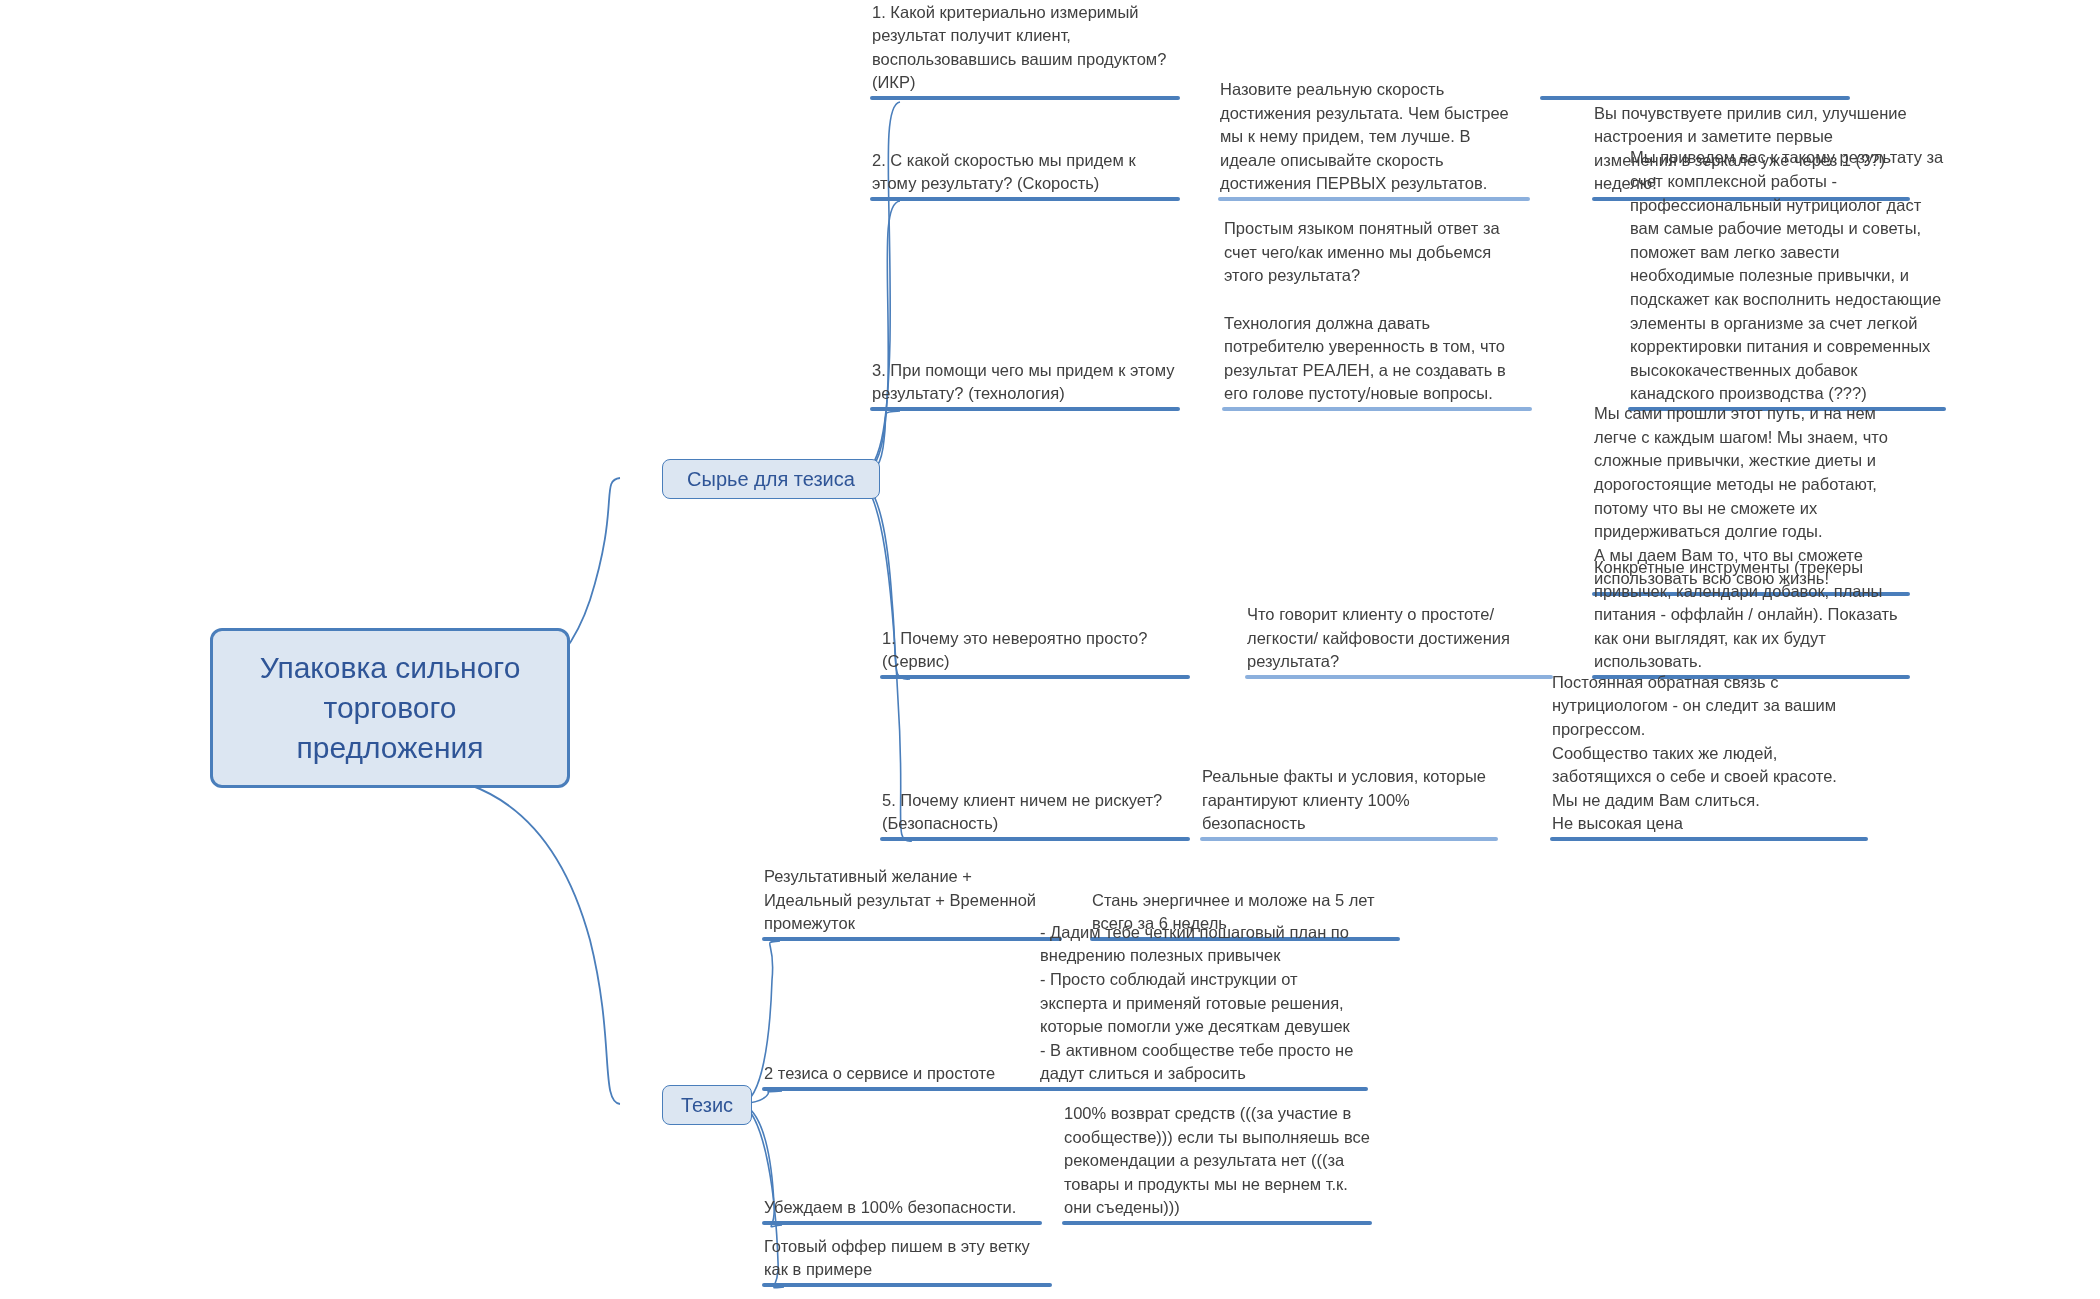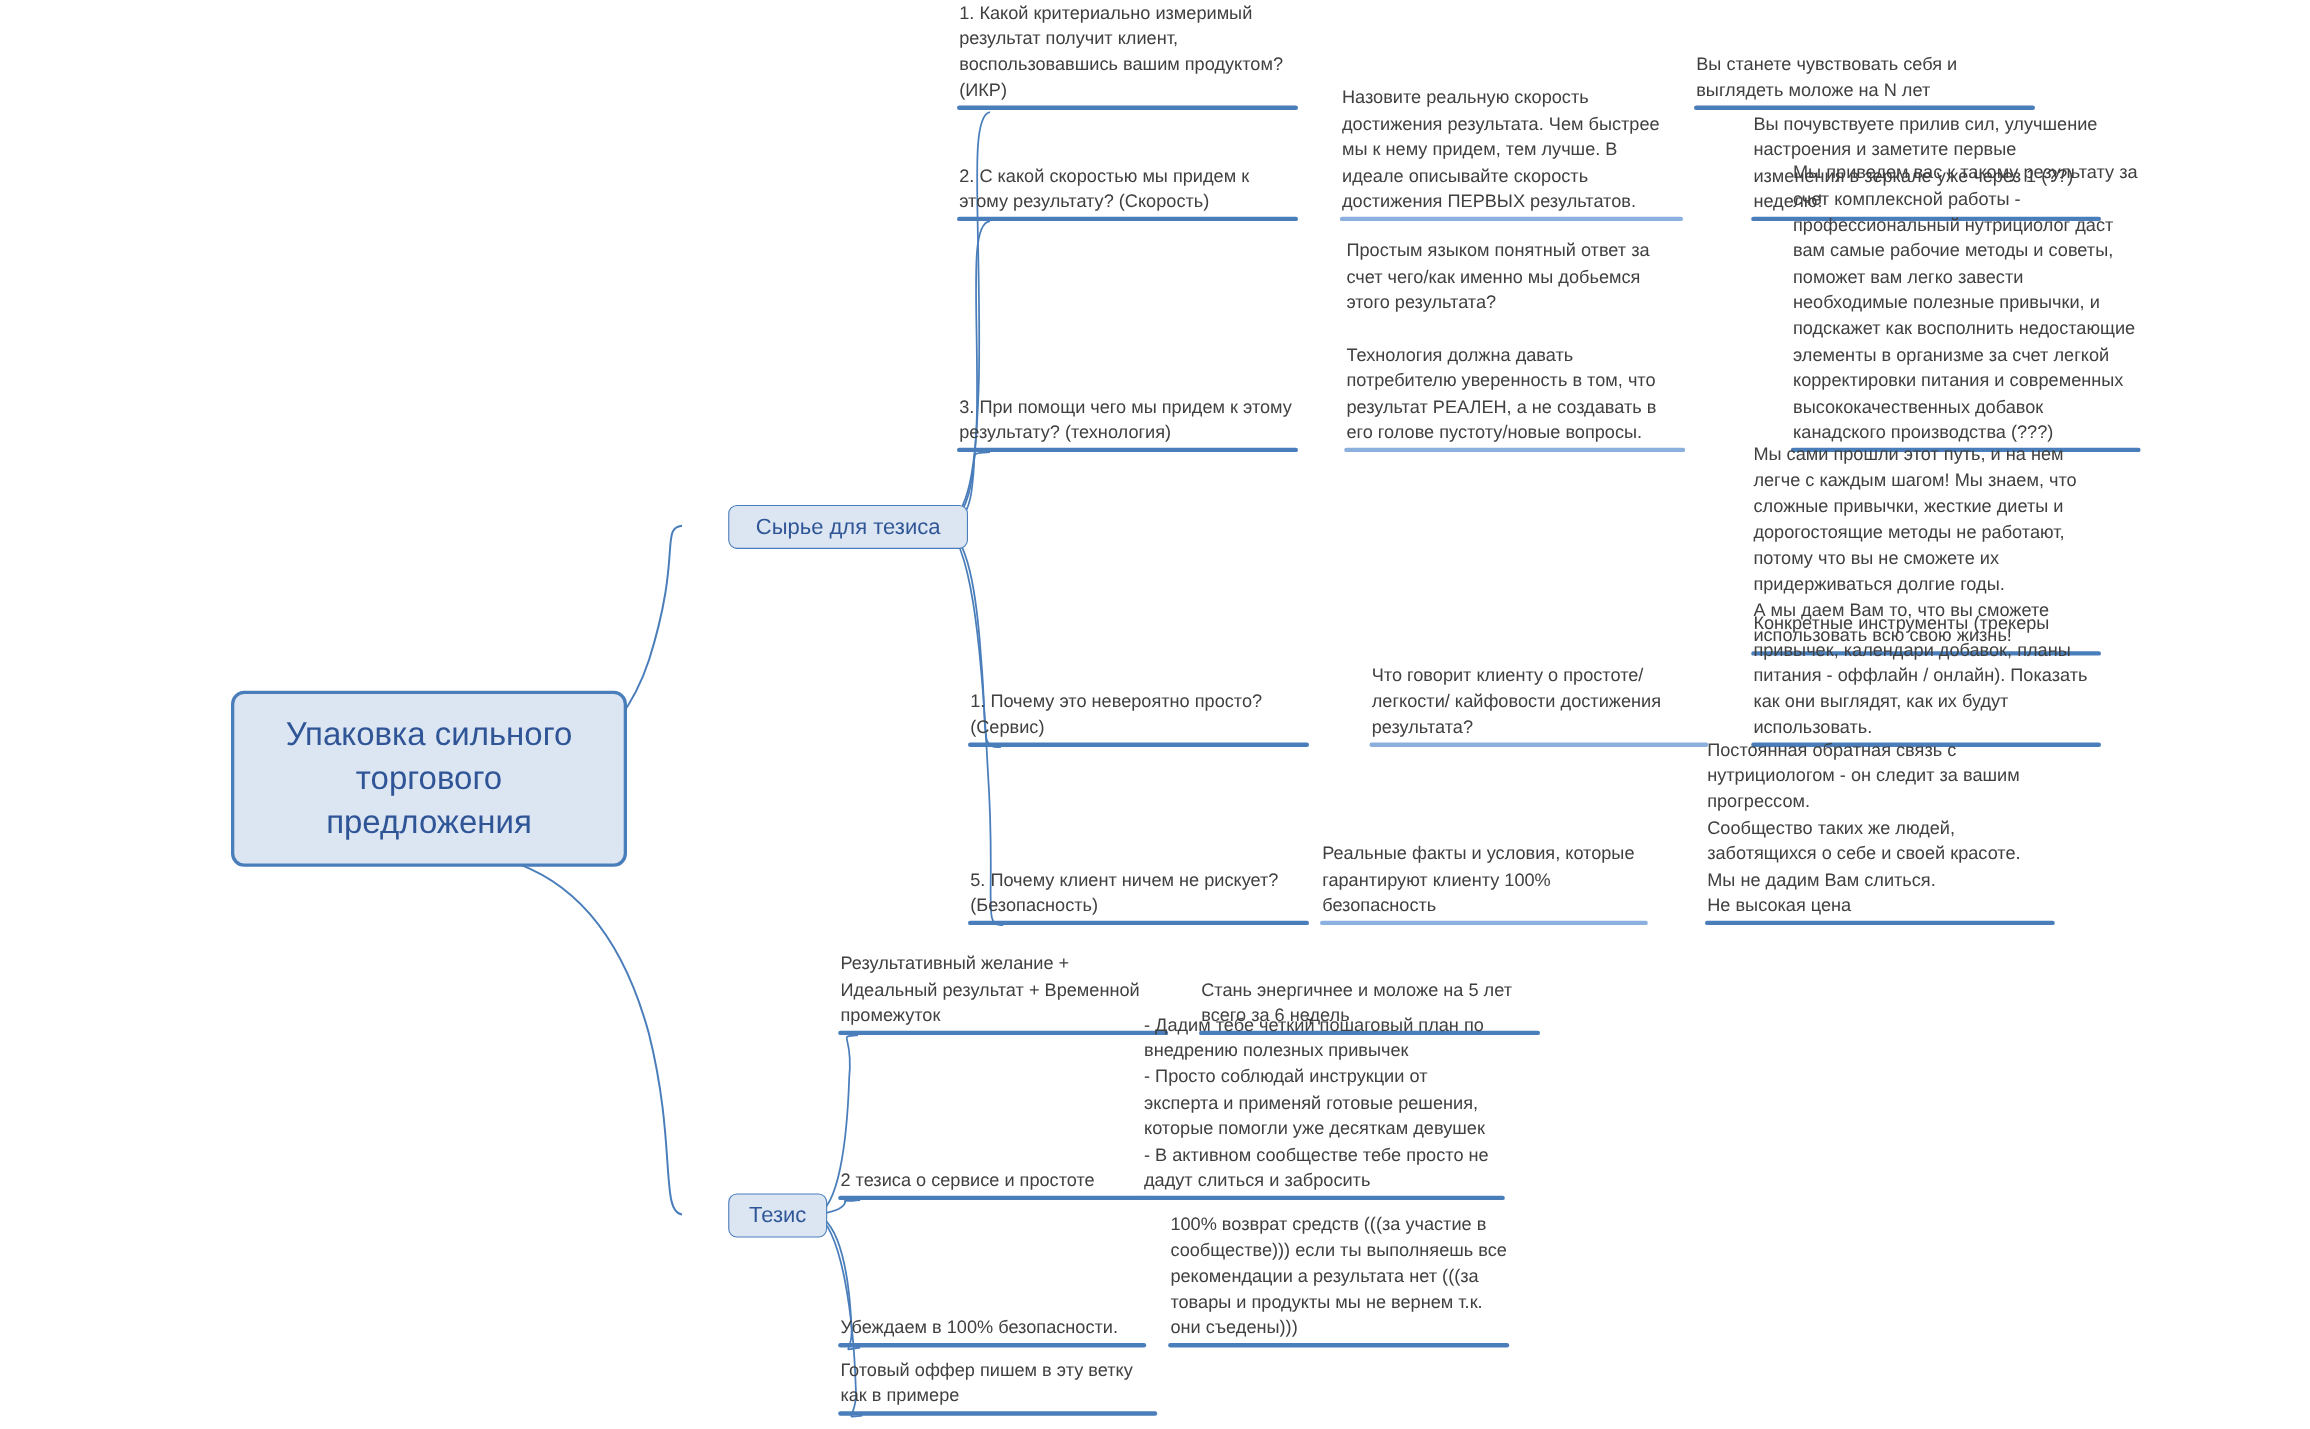--- a/index.html
+++ b/index.html
@@ -94,21 +94,20 @@
 
   <div class="l1-node" style="left:620px;top:459px;width:218px;height:40px;">Сырье для тезиса</div>
 
   <div class="l1-node" style="left:620px;top:1085px;width:90px;height:40px;">Тезис</div>
 
   <div class="topic" style="left:870px;top:14px;width:310px;height:86px;">
     <span class="txt">1. Какой критериально измеримый результат получит клиент, воспользовавшись вашим продуктом? (ИКР)</span>
     <span class="rule" style="width:310px;"></span>
   </div>
   <div class="topic" style="left:1540px;top:42px;width:310px;height:58px;">
-    <span class="txt">Вы станете чувствовать себя и выглядеть моложе на N лет</span>
     <span class="rule" style="width:310px;"></span>
   </div>
 
   <div class="topic" style="left:870px;top:145px;width:310px;height:56px;">
     <span class="txt">2. С какой скоростью мы придем к этому результату? (Скорость)</span>
     <span class="rule" style="width:310px;"></span>
   </div>
   <div class="topic light" style="left:1218px;top:120px;width:312px;height:81px;">
     <span class="txt">Назовите реальную скорость достижения результата. Чем быстрее мы к нему придем, тем лучше. В идеале описывайте скорость достижения ПЕРВЫХ результатов.</span>
     <span class="rule" style="width:312px;"></span>

